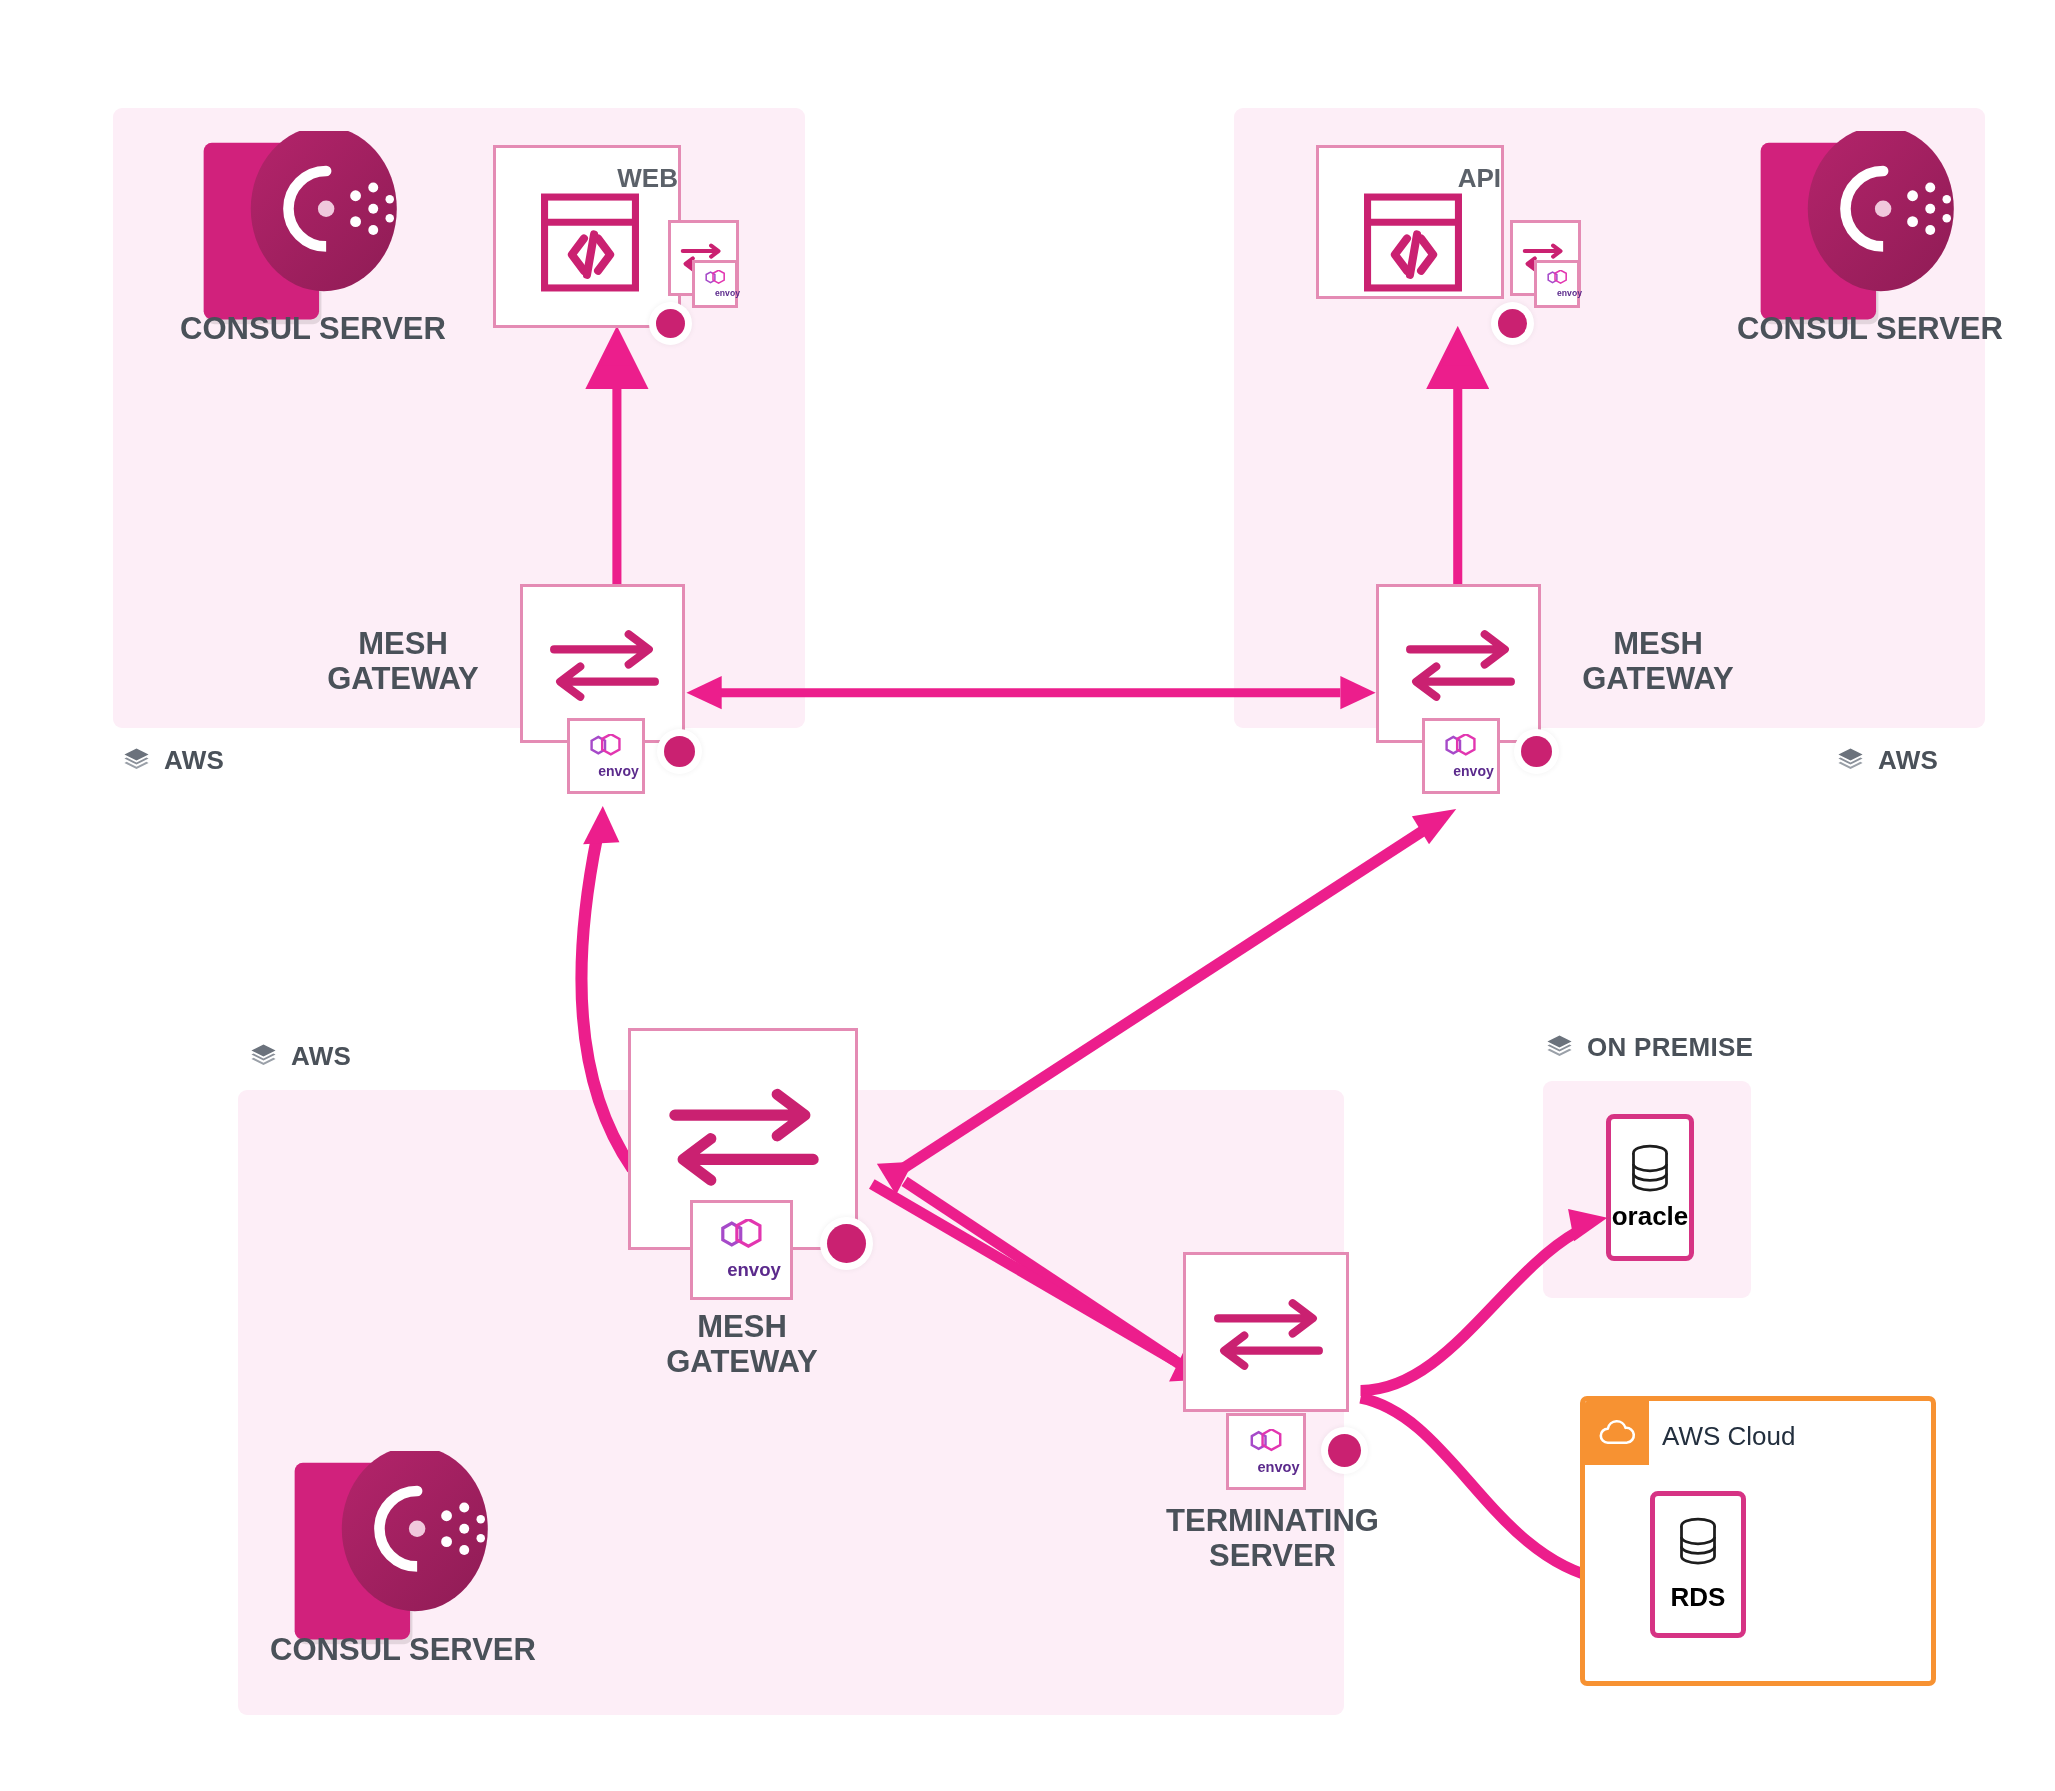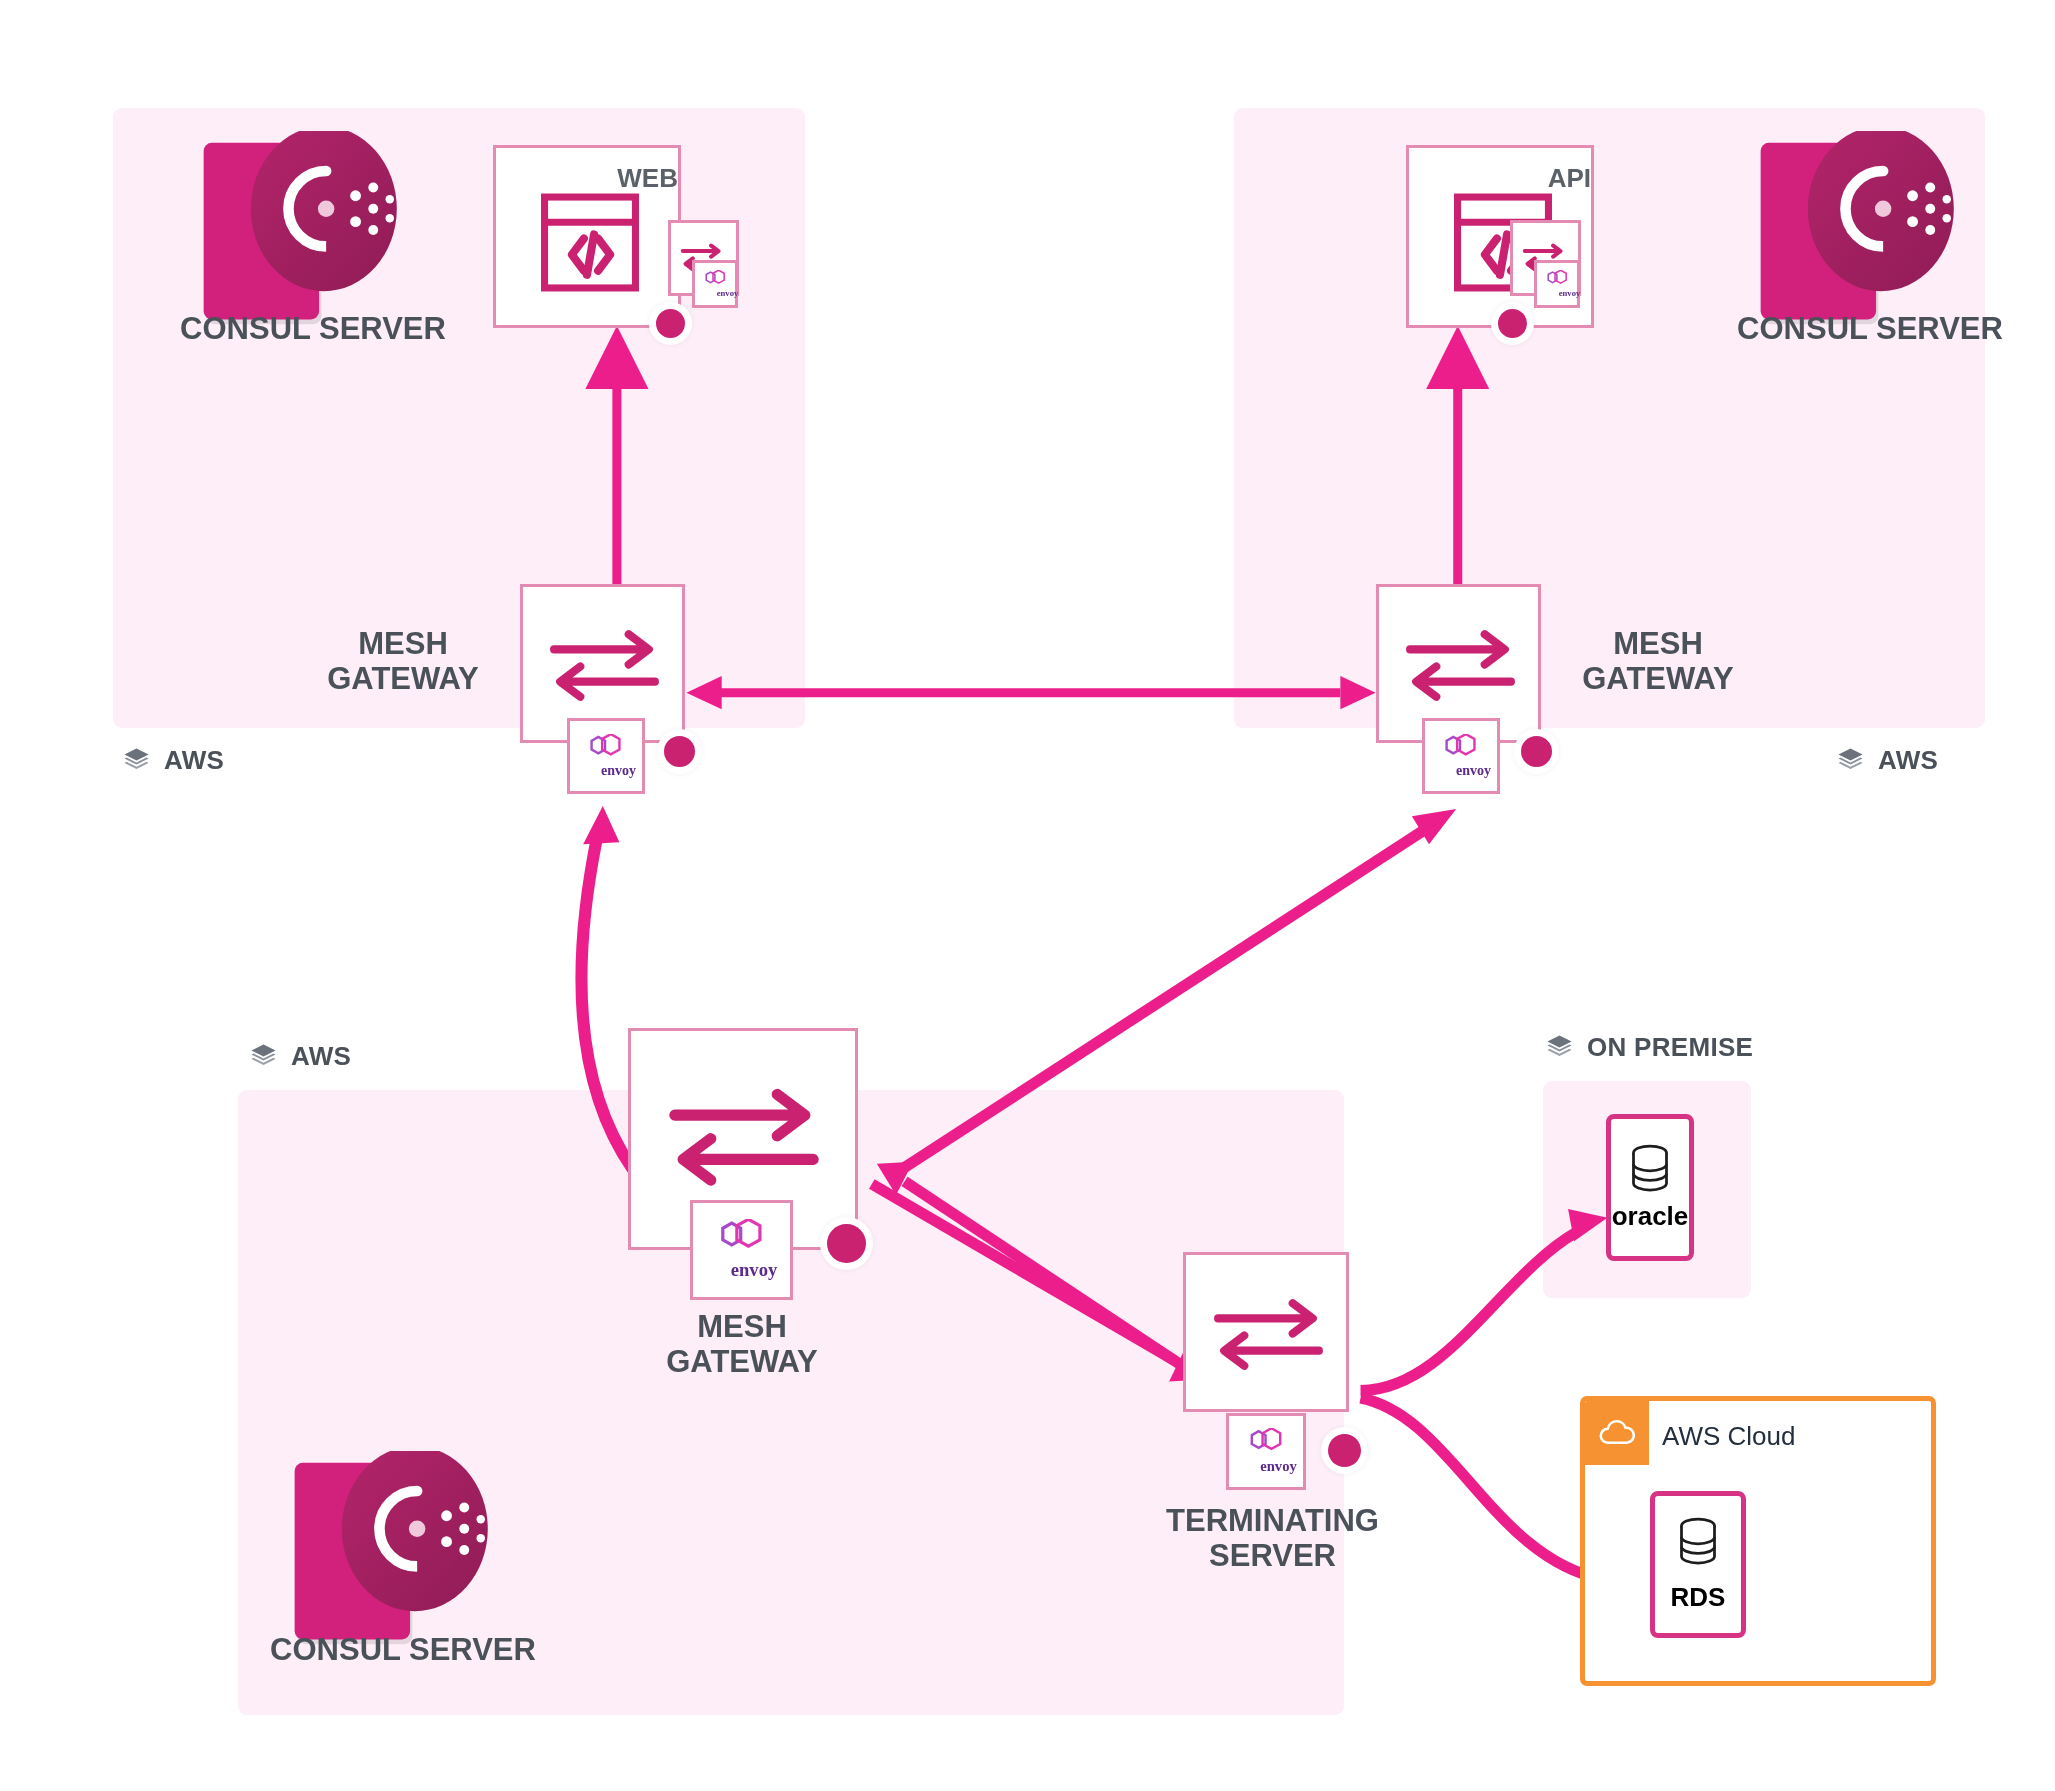--- a/index.html
+++ b/index.html
@@ -19,21 +19,21 @@
     box-shadow:0 0 0 7px #ffffff, 0 0 5px 8px rgba(0,0,0,.045);}
   .consul-server{position:absolute;}
   .dbcard{position:absolute;background:#ffffff;border:5.5px solid #d63384;border-radius:8px;
     box-sizing:border-box;display:flex;flex-direction:column;align-items:center;justify-content:center;}
   .dbcard .dbname{font-weight:800;color:#000000;}
   .awscloud{position:absolute;border:5.5px solid #f79232;border-radius:7px;background:#ffffff;box-sizing:border-box;}
   .awscloud .tab{position:absolute;left:0px;top:0px;width:64px;height:64px;background:#f79232;
     border-top-left-radius:2px;display:flex;align-items:center;justify-content:center;}
   .awscloud .tabtext{position:absolute;color:#232f3e;font-size:26px;font-weight:400;}
   svg.overlay{position:absolute;left:0;top:0;width:2056px;height:1791px;pointer-events:none;}
-  .ftext{font-family:Liberation Serif, serif;padding-left:25px;}
+  .ftext{font-family:Liberation Sans, sans-serif;padding-left:25px;}
 </style>
 </head>
 <body>
 
 <div id="stage">
 
   <div class="region" style="left:113px;top:108px;width:692px;height:620px;"></div>
   <div class="region" style="left:1234px;top:108px;width:751px;height:620px;"></div>
   <div class="region" style="left:238px;top:1090px;width:1106px;height:625px;"></div>
   <div class="region" style="left:1543px;top:1081px;width:208px;height:217px;"></div>
@@ -229,21 +229,21 @@
   </div>
   <div class="envoy-badge" style="left:692px;top:260px;width:46px;height:48px;">
     <svg viewBox="0 0 100 60" width="31" height="19">
       <path d="M20 14 L34 6 L48 14 L48 32 L34 40 L20 32 Z" fill="none" stroke="#a64ac9" stroke-width="5"></path>
       <path d="M42 10 L60 0 L78 10 L78 32 L60 42 L42 32 Z" fill="none" stroke="#e236b0" stroke-width="5"></path>
     </svg>
     <span class="ftext" style="color:#5b2a8c;font-size:8.6px;font-weight:700;margin-top:-1px;">envoy</span>
   </div>
   <div class="consul-dot" style="left:656px;top:309px;width:29px;height:29px;"></div>
 
-  <div class="card" style="left:1406px;top:145px;width:188px;height:183px;">
+  <div class="card" style="left:1316px;top:145px;width:188px;height:154px;">
     <div class="card-inner-title" style="top:15px;font-size:26px;">API</div>
     <svg viewBox="0 0 100 100" width="106" height="101" style="position:absolute;left:41px;top:44px;">
       <rect x="5" y="5" width="90" height="90" fill="none" stroke="#ca2171" stroke-width="7"></rect>
       <line x1="5" y1="30" x2="95" y2="30" stroke="#ca2171" stroke-width="7"></line>
       <path d="M44 46 L32 62 L44 78" fill="none" stroke="#ca2171" stroke-width="8" stroke-linecap="round" stroke-linejoin="round"></path>
       <path d="M58 46 L70 62 L58 78" fill="none" stroke="#ca2171" stroke-width="8" stroke-linecap="round" stroke-linejoin="round"></path>
       <line x1="54" y1="42" x2="47" y2="82" stroke="#ca2171" stroke-width="8" stroke-linecap="round"></line>
     </svg>
   </div>
   <div class="card" style="left:1510px;top:220px;width:71px;height:76px;">

